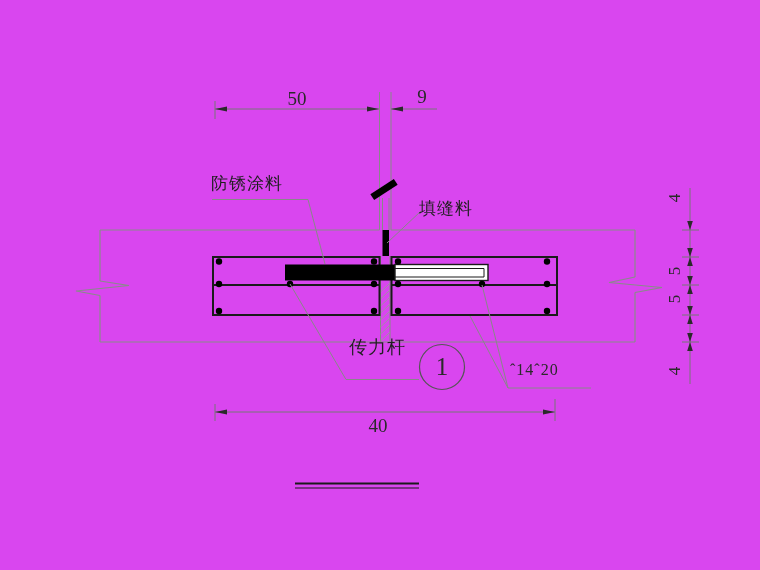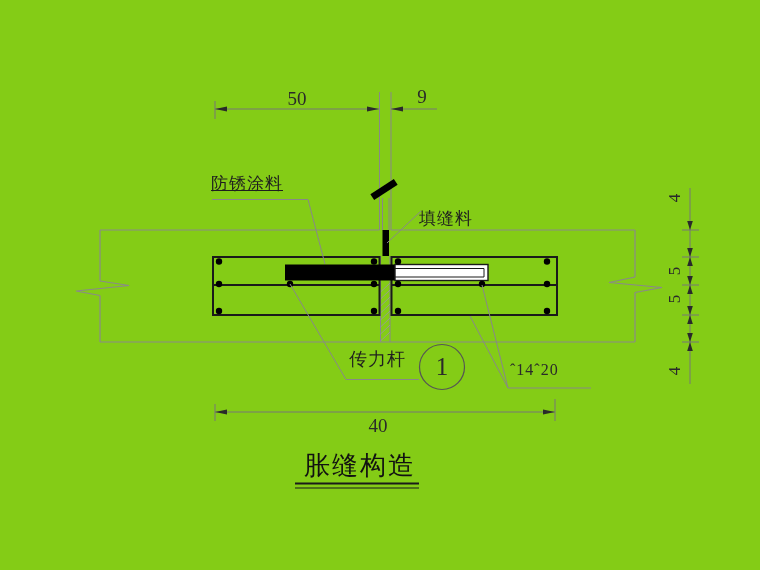--- a/index.html
+++ b/index.html
@@ -1,17 +1,17 @@
 <!DOCTYPE html>
 <html><head>
 <meta charset="utf-8">
 <style>
   html,body{margin:0;padding:0;background:#e8e8e8;}
   .stage{
-    position:relative;width:760px;height:570px;background:#84cc16;
+    position:relative;width:760px;height:570px;background:#d946ef;
     overflow:hidden;font-family:"DejaVu Sans","Liberation Sans",sans-serif;
   }
   .stage svg{position:absolute;left:0;top:0;}
   .lbl{
     position:absolute;color:#1f1f1f;white-space:nowrap;
     font-family:"DejaVu Sans","Liberation Sans",sans-serif;
     line-height:1;user-select:none;
   }
   .num{font-family:"Liberation Serif","DejaVu Serif",serif;color:#2a2a2a;}
   .ctr{transform:translate(-50%,0);}
@@ -159,21 +159,20 @@
 
   <span class="lbl num ctr" style="left:297px;top:89px;font-size:19px;">50</span>
   <span class="lbl num ctr" style="left:422px;top:87px;font-size:19px;">9</span>
   <span class="lbl num ctr" style="left:378px;top:392px;font-size:19px;margin-top:24px;">40</span>
 
   <span class="lbl num rot" style="left:674px;top:198px;font-size:17px;">4</span>
   <span class="lbl num rot" style="left:674px;top:271px;font-size:17px;">5</span>
   <span class="lbl num rot" style="left:674px;top:299px;font-size:17px;">5</span>
   <span class="lbl num rot" style="left:674px;top:371px;font-size:17px;">4</span>
 
-  <span class="lbl cjk" style="left:211px;top:175px;text-decoration:underline;">防锈涂料</span>
-  <span class="lbl cjk" style="left:419px;top:210px;text-align:right;">填缝料</span>
-  <span class="lbl cjk" style="left:349px;top:350px;font-size:18px;">传力杆</span>
+  <span class="lbl cjk" style="left:211px;top:175px;">防锈涂料</span>
+  <span class="lbl cjk" style="left:419px;top:200px;text-align:right;">填缝料</span>
+  <span class="lbl cjk" style="left:349px;top:338px;font-size:18px;">传力杆</span>
   <span class="lbl num" style="left:510px;top:362px;font-size:16px;letter-spacing:1px;">ˆ14ˆ20</span>
 
   <span class="lbl num mid" style="left:442px;top:366px;font-size:25px;">1</span>
 
-  <span class="lbl title mid" style="left:360px;top:465px;">胀缝构造</span>
 </div>
 
 </body></html>

